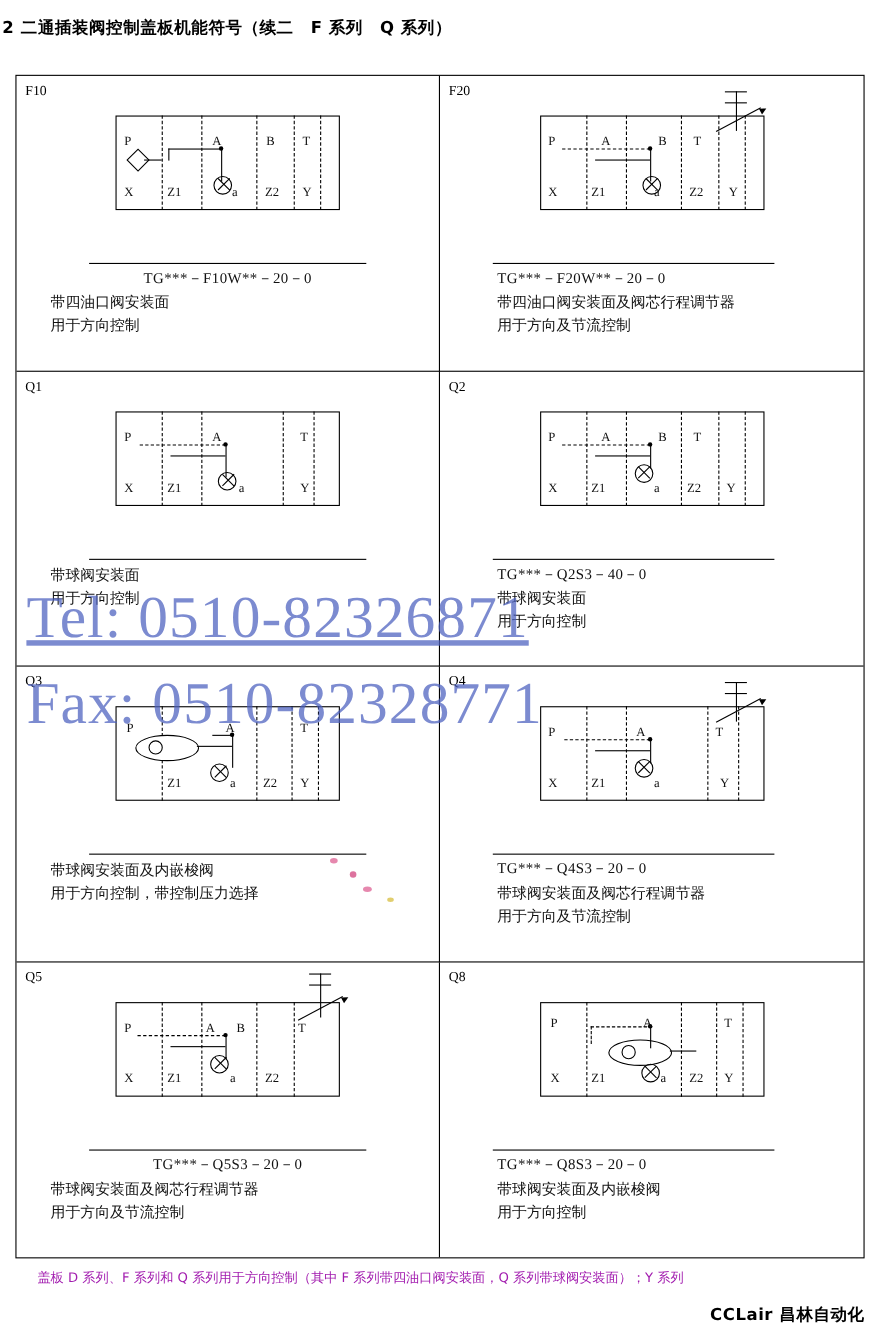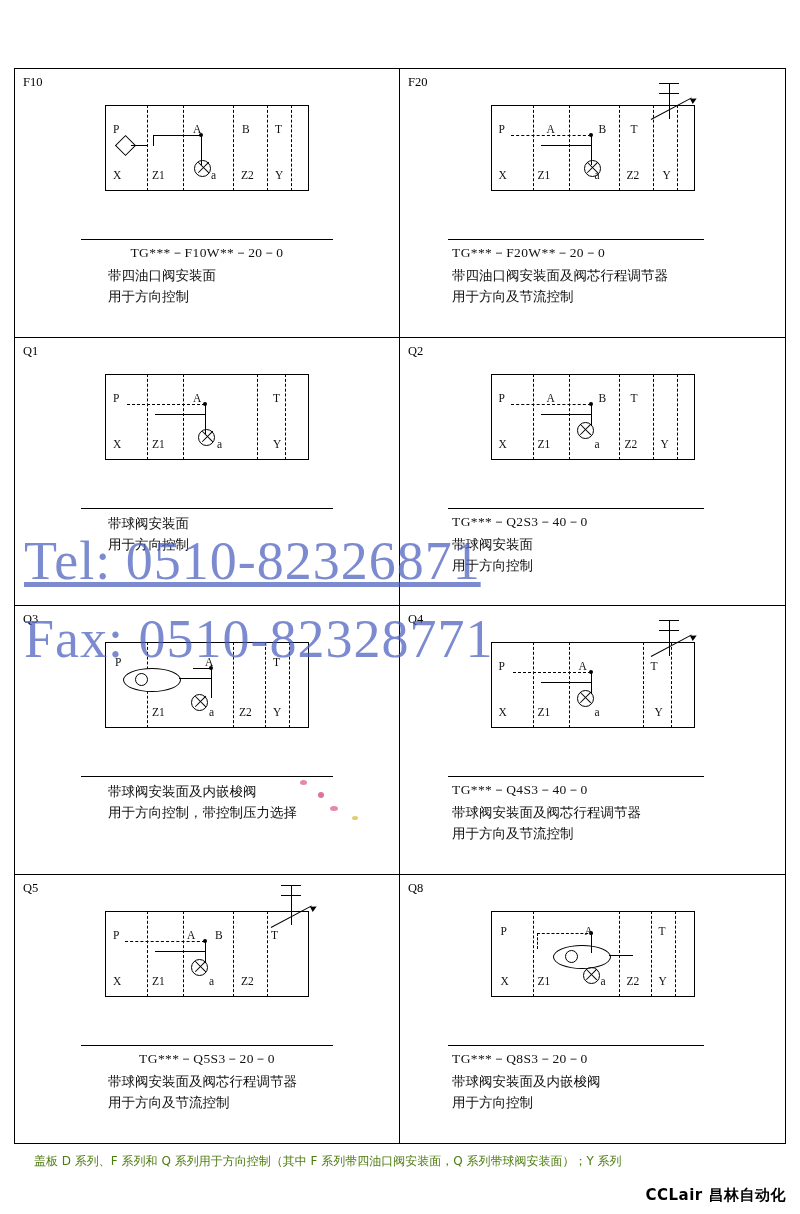--- a/index.html
+++ b/index.html
@@ -46,41 +46,44 @@
 
   
   .arrow{position:absolute;}
   .arrow .shaft{position:absolute;width:46px;height:0;border-top:1.3px solid #000;transform:rotate(-28deg);transform-origin:left center;}
   .arrow .head{position:absolute;width:0;height:0;border-left:6px solid #000;border-top:3px solid transparent;border-bottom:3px solid transparent;transform:rotate(-28deg);}
 
   
   .txt{position:absolute;left:0;right:0;top:170px;}
   .code-line{text-align:center;font-family:"Liberation Serif",serif;font-size:13.5px;letter-spacing:0.4px;padding-bottom:3px;}
   .code-rule{width:252px;margin:0 auto 4px auto;border-top:1.2px solid #000;}
-  .desc{margin-left:93px;font-size:13.5px;line-height:21px;font-family:"DejaVu Sans",sans-serif;}
+  .desc{margin-left:31px;font-size:13.5px;line-height:21px;font-family:"DejaVu Sans",sans-serif;}
   .cell.col2 .desc{margin-left:52px;}
   .cell.col2 .code-rule{width:256px;margin-left:48px;}
   .cell.col2 .code-line{text-align:left;padding-left:52px;}
 
   
-  .footer{position:absolute;left:14px;top:1152px;width:772px;font-size:12px;line-height:19px;color:#4d7c0f;}
+  .footer{position:absolute;left:14px;top:1152px;width:772px;font-size:12px;line-height:19px;color:#a21caf;}
   .footer .ln2{margin-top:1px;}
   .brand{position:absolute;right:14px;top:1186px;font-size:15px;font-weight:bold;color:#000;letter-spacing:0.5px;}
 
   
   .wm{position:absolute;left:24px;font-family:"Liberation Serif",serif;font-size:54px;color:#4a5fbf;opacity:0.72;white-space:nowrap;letter-spacing:1px;pointer-events:none;}
   .wm1{top:530px;text-decoration:underline;}
   .wm2{top:608px;}
   .speck{position:absolute;border-radius:50%;opacity:.8;}
 </style>
 </head>
 <body>
 
 <div class="page">
 
+  <div class="page-header">
+    <span class="num">2</span><span>二通插装阀控制盖板机能符号（续二　F 系列　Q 系列）</span>
+  </div>
 
   <div class="table">
 
     <div class="cell col1 row1">
       <div class="cell-code">F10</div>
       <div class="diagram">
         <div class="sym" style="width:204px;height:86px;">
           <div class="vbox" style="position:absolute;left:0;top:0;width:204px;height:86px;"></div>
 
           <div class="dash-v" style="left:42px;top:0;height:86px;"></div>
@@ -282,21 +285,21 @@
           <div class="port" style="left:88px;top:18px;">A</div>
           <div class="port" style="left:160px;top:18px;">T</div>
           <div class="port" style="left:8px;top:64px;">X</div>
           <div class="port" style="left:47px;top:64px;">Z1</div>
           <div class="port" style="left:104px;top:64px;">a</div>
           <div class="port" style="left:164px;top:64px;">Y</div>
         </div>
       </div>
       <div class="txt">
         <div class="code-rule"></div>
-        <div class="code-line">TG***－Q4S3－40－0</div>
+        <div class="code-line">TG***－Q4S3－20－0</div>
         <div class="desc">带球阀安装面及阀芯行程调节器</div>
         <div class="desc">用于方向及节流控制</div>
       </div>
     </div>
 
     <div class="cell col1 row4">
       <div class="cell-code">Q5</div>
       <div class="diagram">
         <div class="sym" style="width:204px;height:86px;">
           <div class="vbox" style="position:absolute;left:0;top:0;width:204px;height:86px;"></div>

